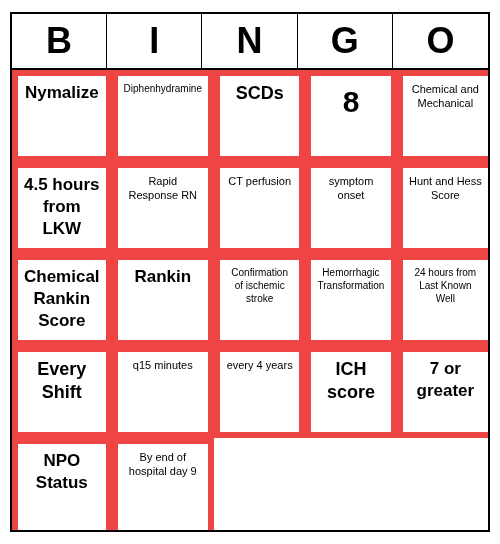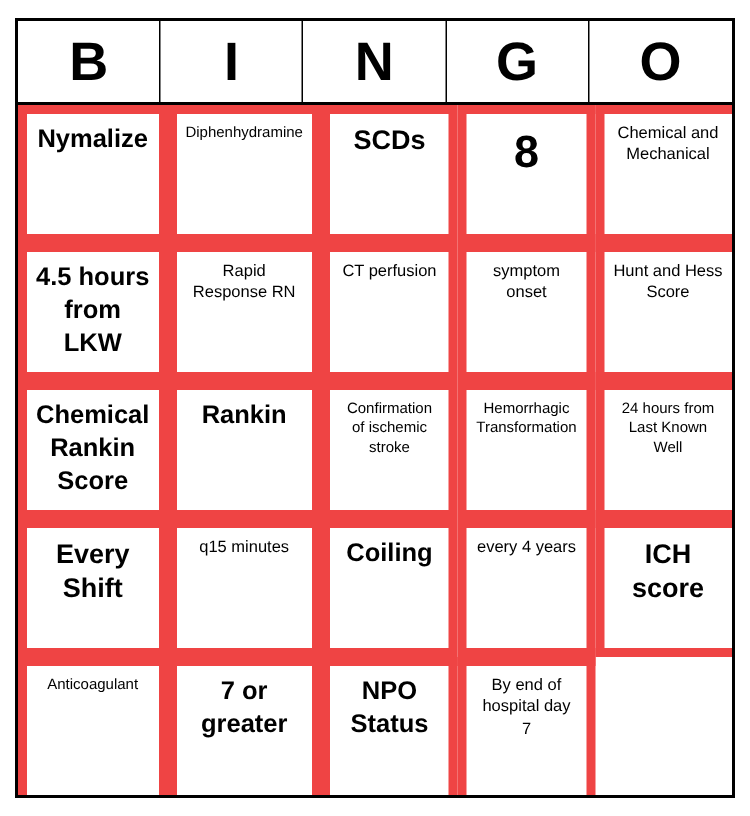--- a/index.html
+++ b/index.html
@@ -151,34 +151,28 @@
       <div class="bingo-cell">
         <span class="cell-text xsmall">24 hours from Last Known Well</span>
       </div>
       <div class="bingo-cell">
         <span class="cell-text large">Every Shift</span>
       </div>
       <div class="bingo-cell">
         <span class="cell-text small">q15 minutes</span>
       </div>
       <div class="bingo-cell">
-        <span class="cell-text medium">Coiling</span>
-      </div>
-      <div class="bingo-cell">
         <span class="cell-text small">every 4 years</span>
       </div>
       <div class="bingo-cell">
         <span class="cell-text large">ICH score</span>
-      </div>
-      <div class="bingo-cell">
-        <span class="cell-text xsmall">Anticoagulant</span>
       </div>
       <div class="bingo-cell">
         <span class="cell-text medium">7 or greater</span>
       </div>
       <div class="bingo-cell">
         <span class="cell-text medium">NPO Status</span>
       </div>
       <div class="bingo-cell">
-        <span class="cell-text small">By end of hospital day 7</span>
+        <span class="cell-text small">By end of hospital day 9</span>
       </div>
     </div>
 </div>
 
 </body></html>

